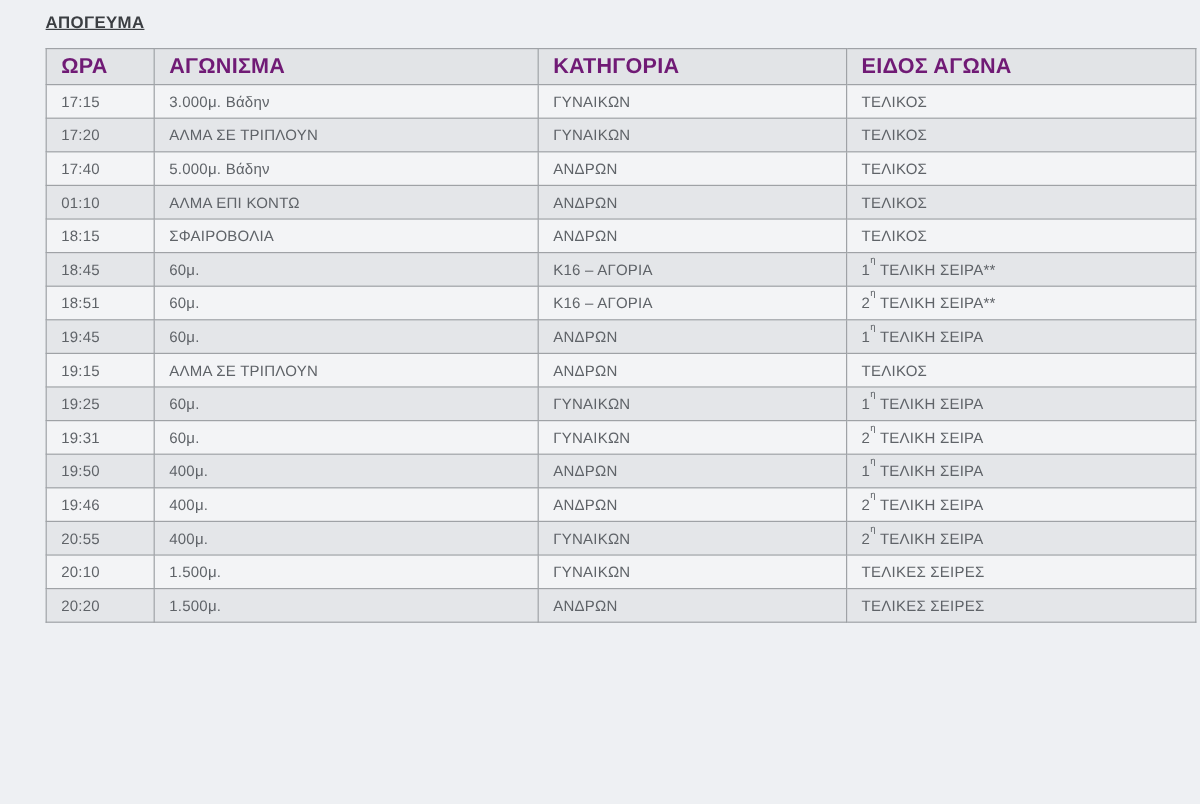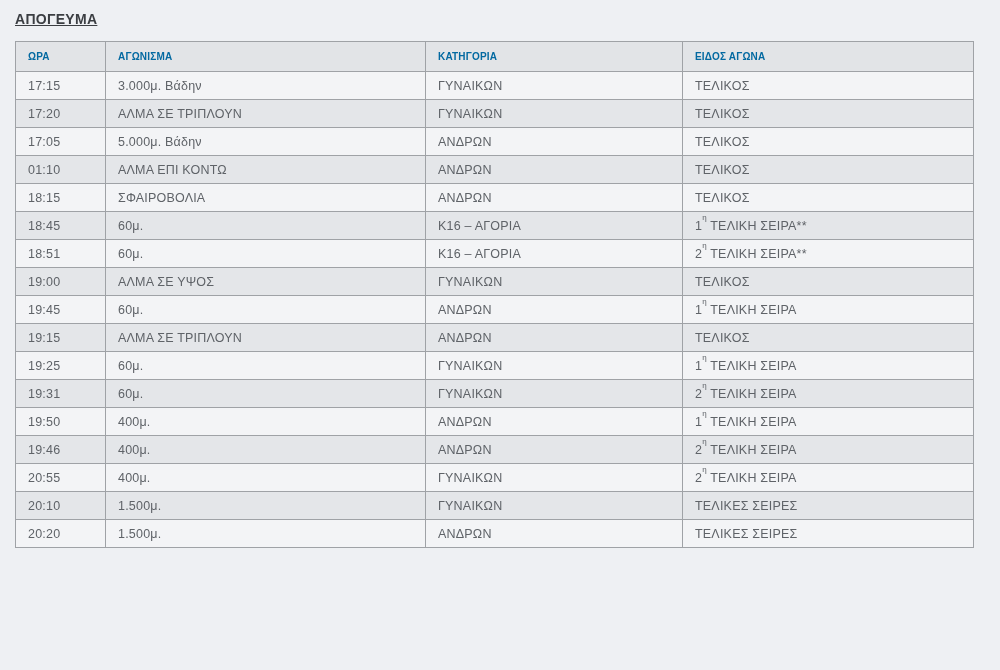--- a/index.html
+++ b/index.html
@@ -4,21 +4,21 @@
 <style>
   * { box-sizing: border-box; margin: 0; padding: 0; }
   html, body {
     width: 1000px;
     height: 670px;
     background: #eef0f3;
     font-family: "Liberation Sans", "DejaVu Sans", sans-serif;
     overflow: hidden;
   }
   .page {
-    padding: 10px 12px 0 15px;
+    padding: 10px 12px 0 38px;
   }
   .page-title {
     display: inline-block;
     font-size: 14px;
     font-weight: bold;
     color: #3b3e42;
     text-decoration: underline;
     letter-spacing: 0.3px;
     margin-bottom: 14px;
   }
@@ -36,22 +36,22 @@
     border: 1px solid #9fa2a6;
     padding: 0 6px 0 12px;
     text-align: left;
     vertical-align: middle;
     white-space: nowrap;
     overflow: hidden;
   }
   table.schedule thead th {
     height: 30px;
     background: #e2e4e7;
-    color: #0369a1;
-    font-size: 10px;
+    color: #701a75;
+    font-size: 18px;
     font-weight: bold;
     letter-spacing: 0.2px;
   }
   table.schedule tbody td {
     height: 28px;
     color: #5f6368;
     font-size: 12.5px;
     letter-spacing: 0.2px;
   }
   table.schedule tbody tr:nth-child(odd)  td { background: #f3f4f6; }
@@ -91,21 +91,21 @@
           <td>ΓΥΝΑΙΚΩΝ</td>
           <td>ΤΕΛΙΚΟΣ</td>
         </tr>
         <tr>
           <td>17:20</td>
           <td>ΑΛΜΑ ΣΕ ΤΡΙΠΛΟΥΝ</td>
           <td>ΓΥΝΑΙΚΩΝ</td>
           <td>ΤΕΛΙΚΟΣ</td>
         </tr>
         <tr>
-          <td>17:05</td>
+          <td>17:40</td>
           <td>5.000μ. Βάδην</td>
           <td>ΑΝΔΡΩΝ</td>
           <td>ΤΕΛΙΚΟΣ</td>
         </tr>
         <tr>
           <td>01:10</td>
           <td>ΑΛΜΑ ΕΠΙ ΚΟΝΤΩ</td>
           <td>ΑΝΔΡΩΝ</td>
           <td>ΤΕΛΙΚΟΣ</td>
         </tr>
@@ -119,26 +119,20 @@
           <td>18:45</td>
           <td>60μ.</td>
           <td>Κ16 – ΑΓΟΡΙΑ</td>
           <td>1<sup>η</sup> ΤΕΛΙΚΗ ΣΕΙΡΑ**</td>
         </tr>
         <tr>
           <td>18:51</td>
           <td>60μ.</td>
           <td>Κ16 – ΑΓΟΡΙΑ</td>
           <td>2<sup>η</sup> ΤΕΛΙΚΗ ΣΕΙΡΑ**</td>
-        </tr>
-        <tr>
-          <td>19:00</td>
-          <td>ΑΛΜΑ ΣΕ ΥΨΟΣ</td>
-          <td>ΓΥΝΑΙΚΩΝ</td>
-          <td>ΤΕΛΙΚΟΣ</td>
         </tr>
         <tr>
           <td>19:45</td>
           <td>60μ.</td>
           <td>ΑΝΔΡΩΝ</td>
           <td>1<sup>η</sup> ΤΕΛΙΚΗ ΣΕΙΡΑ</td>
         </tr>
         <tr>
           <td>19:15</td>
           <td>ΑΛΜΑ ΣΕ ΤΡΙΠΛΟΥΝ</td>

